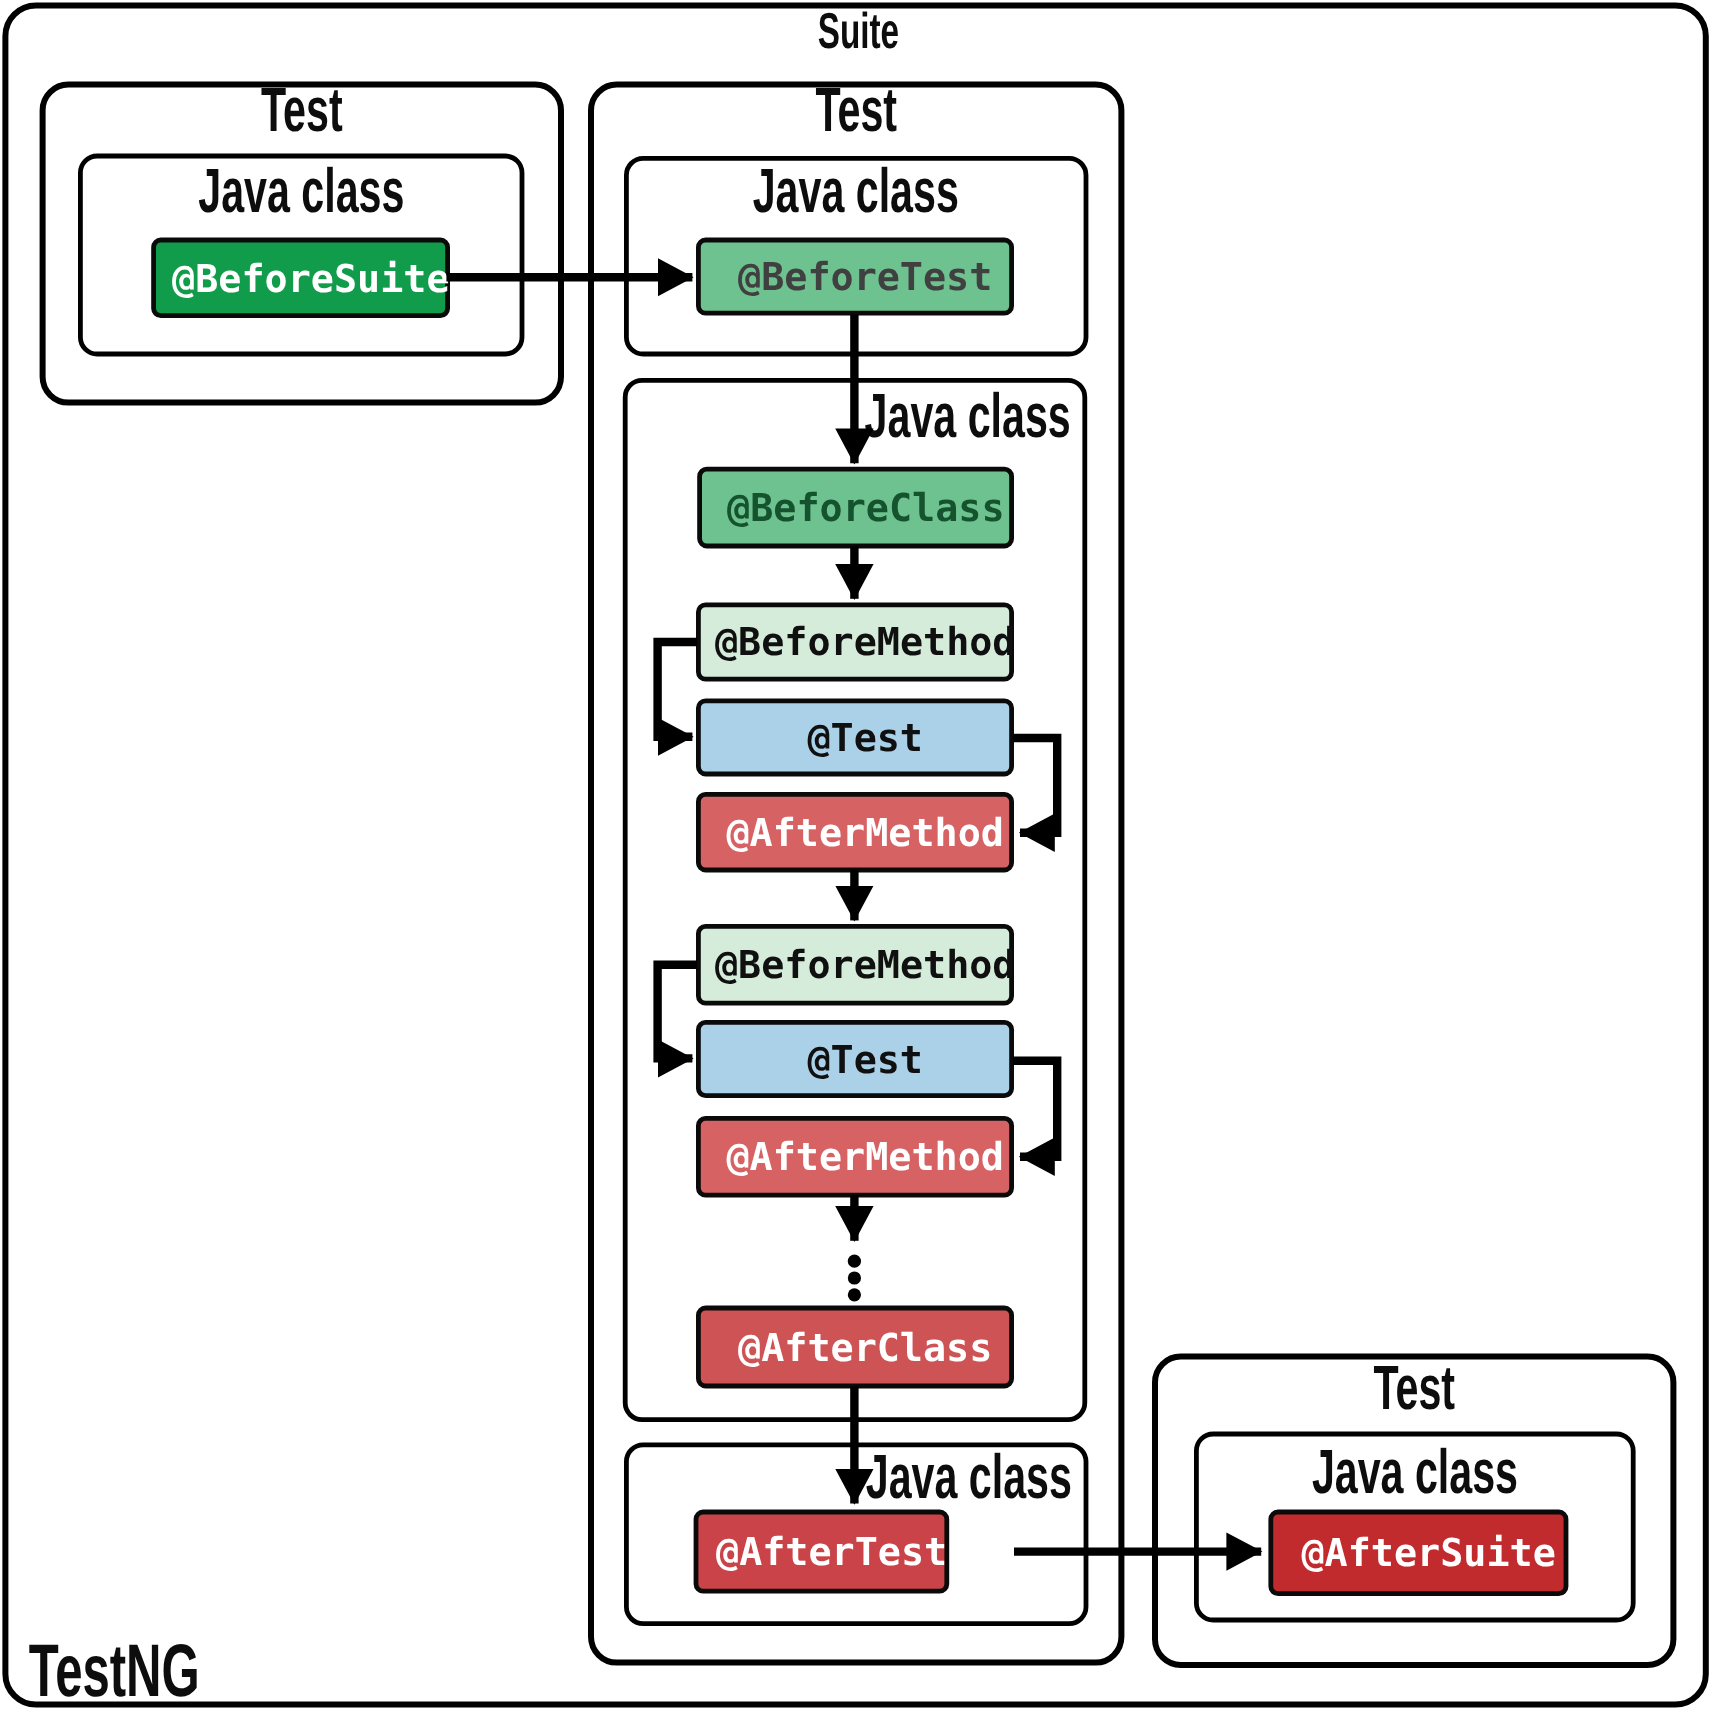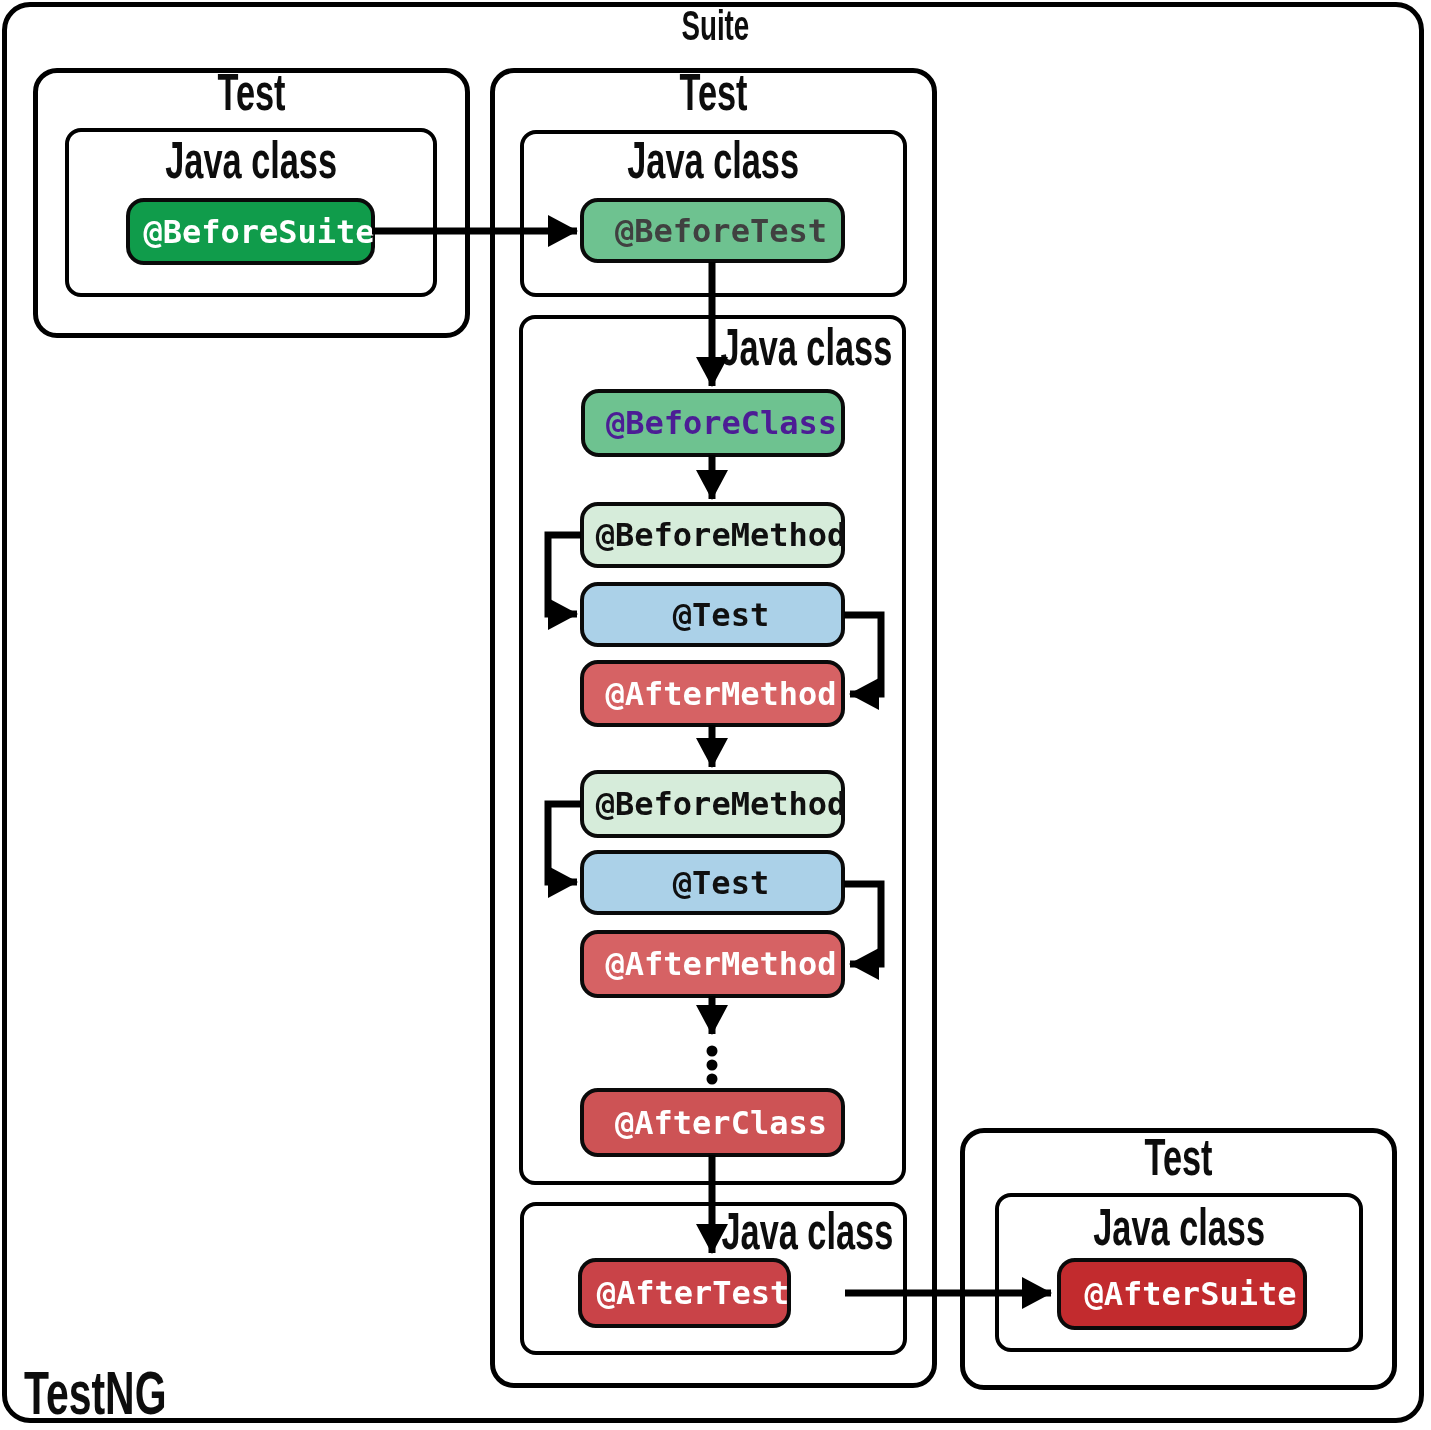--- a/index.html
+++ b/index.html
@@ -6,21 +6,21 @@
   #canvas{position:relative;width:1431px;height:1430px;background:#ffffff;overflow:hidden;
           font-family:"Liberation Sans",sans-serif;}
   .box{position:absolute;box-sizing:border-box;border:5px solid #000;border-radius:24px;background:transparent;}
   .box.thin{border-width:4px;border-radius:16px;}
   .lbl{position:absolute;font-weight:700;color:#0d0d0d;white-space:nowrap;line-height:1;font-size:52px;}
   .lbl.center{text-align:center;}
   .lbl.right{text-align:right;}
   .cond{display:inline-block;transform:scaleX(0.66);transform-origin:50% 0;}
   .cond.r{transform-origin:100% 0;}
   .cond.l{transform-origin:0 0;}
-  .pill{position:absolute;box-sizing:border-box;border:4.5px solid #0a0a0a;border-radius:18px;
+  .pill{position:absolute;box-sizing:border-box;border:4.5px solid #0a0a0a;border-radius:8px;
         display:flex;align-items:center;justify-content:center;
         font-family:"DejaVu Sans Mono",monospace;font-weight:600;font-size:32px;z-index:2;padding-left:17px;}
   #arrows{position:absolute;left:0;top:0;z-index:3;pointer-events:none;}
   #arrows path{fill:none;stroke:#000;stroke-width:7;stroke-linejoin:miter;}
   #brand{position:absolute;left:24px;top:1349px;font-weight:700;font-size:62px;line-height:1;color:#0d0d0d;margin-top:13px;}
   #suite-title{position:absolute;left:0;top:5px;width:1431px;text-align:center;font-weight:700;font-size:42px;line-height:1;color:#0d0d0d;}
 </style>
 </head>
 <body>
 
@@ -61,21 +61,21 @@
     <span class="cond r">Java class</span></div>
   <div class="lbl right" style="left:520px;top:1205px;width:373px;">
     <span class="cond r">Java class</span></div>
   <div class="lbl center" style="left:995px;top:1201px;width:368px;">
     <span class="cond">Java class</span></div>
 
   <div class="pill" style="left: 126px; top: 198px; width: 249px; height: 67px; background: rgb(16, 156, 75); color: rgb(255, 255, 255);">@BeforeSuite</div>
 
   <div class="pill" style="left: 580px; top: 198px; width: 265px; height: 65px; background: rgb(110, 194, 144); color: #404040;">@BeforeTest</div>
 
-  <div class="pill" style="left: 581px; top: 389px; width: 264px; height: 68px; background: rgb(110, 194, 144); color: #4c1d95;">@BeforeClass</div>
+  <div class="pill" style="left: 581px; top: 389px; width: 264px; height: 68px; background: rgb(110, 194, 144); color: #14532d;">@BeforeClass</div>
 
   <div class="pill" style="left: 580px; top: 502px; width: 265px; height: 66px; background: rgb(214, 236, 218); color: rgb(16, 16, 16);">@BeforeMethod</div>
 
   <div class="pill" style="left: 580px; top: 582px; width: 265px; height: 65px; background: rgb(171, 209, 232); color: rgb(16, 16, 16);">@Test</div>
 
   <div class="pill" style="left: 580px; top: 660px; width: 265px; height: 67px; background: rgb(214, 98, 100); color: rgb(255, 255, 255);">@AfterMethod</div>
 
   <div class="pill" style="left: 580px; top: 770px; width: 265px; height: 68px; background: rgb(214, 236, 218); color: rgb(16, 16, 16);">@BeforeMethod</div>
 
   <div class="pill" style="left: 580px; top: 850px; width: 265px; height: 65px; background: rgb(171, 209, 232); color: rgb(16, 16, 16);">@Test</div>

